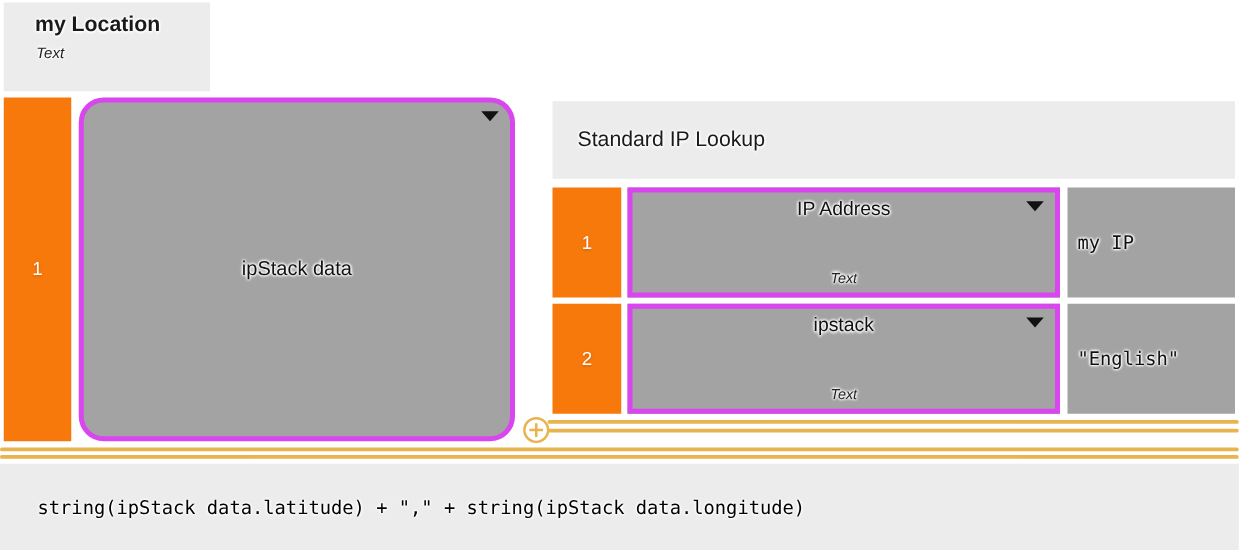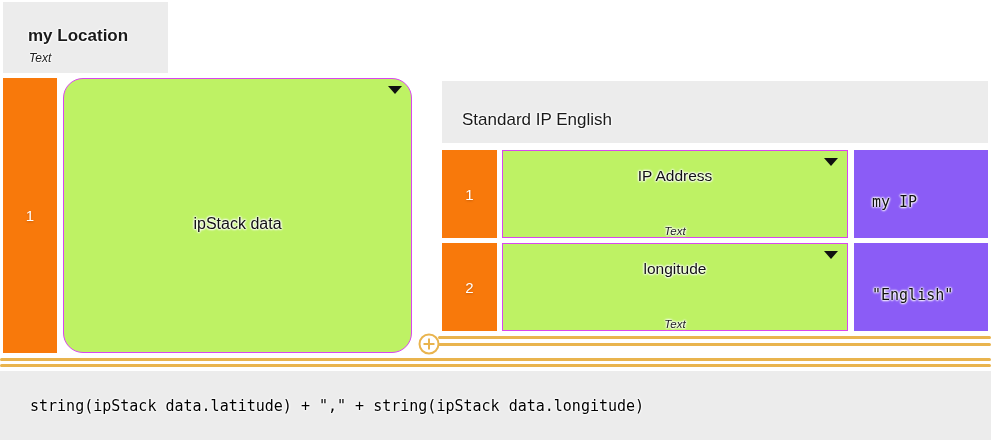--- a/index.html
+++ b/index.html
@@ -3,38 +3,38 @@
 <meta charset="utf-8">
 <style>
   html,body{margin:0;padding:0;}
   body{
     width:991px;height:442px;position:relative;overflow:hidden;
     background:#ffffff;
     font-family:"Liberation Sans", sans-serif;
     color:#1a1a1a;
   }
   .abs{position:absolute;}
-  .halo{text-shadow:0 1px 2px #fff,0 -1px 2px #fff,1px 0 2px #fff,-1px 0 2px #fff;margin-top:16px;}
+  .halo{text-shadow:0 1px 2px #fff,0 -1px 2px #fff,1px 0 2px #fff,-1px 0 2px #fff;}
 
   
   #loc-header{left:3px;top:2px;width:165px;height:71px;background:#ececec;}
   #loc-header .title{position:absolute;left:25px;top:8px;font-size:17px;font-weight:bold;}
   #loc-header .subtype{position:absolute;left:26px;top:33px;font-size:12px;font-style:italic;color:#222;}
 
   
   .num-box{
     background:#f8790b;color:#ffffff;font-size:15px;
     display:flex;align-items:center;justify-content:center;
     text-shadow:0 1px 2px rgba(120,50,0,.35);
   }
   #left-num{left:3px;top:78px;width:54px;height:275px;}
 
   
   .tan-box{
-    background:#bef264;border:1px solid #d946ef;box-sizing:border-box;
+    background:#a3a3a3;border:4px solid #d946ef;box-sizing:border-box;
     display:flex;flex-direction:column;align-items:center;justify-content:center;gap:37px;
   }
   #left-tan{left:63px;top:78px;width:349px;height:275px;border-radius:20px;}
   .field-label{font-size:16px;color:#111;}
   .field-sub{font-size:12.5px;font-style:italic;color:#222;margin-top:5px;}
 
   
   .caret{
     position:absolute;top:7px;right:9px;width:0;height:0;
     border-left:7px solid transparent;border-right:7px solid transparent;
@@ -45,22 +45,22 @@
   #lookup-header{
     left:442px;top:81px;width:546px;height:62px;background:#ececec;
     display:flex;align-items:center;padding-left:20px;box-sizing:border-box;
     font-size:17px;
   }
   .row-num{width:55px;left:442px;height:88px;}
   .row-tan{left:502px;width:346px;height:88px;}
   .row-tan .field-label{font-size:15.5px;}
   .row-tan .field-sub{font-size:11.5px;margin-top:3px;}
   .row-val{
-    left:854px;width:134px;height:88px;background:#8b5cf6;
-    display:flex;align-items:center;padding-left:18px;box-sizing:border-box;
+    left:854px;width:134px;height:88px;background:#a3a3a3;
+    display:flex;align-items:center;padding-left:8px;box-sizing:border-box;
     font-family:"DejaVu Sans Mono", monospace;font-size:15px;color:#111;
   }
   .row1{top:150px;} .row2{top:243px;}
 
   
   .wire{background:#e9b44e;height:3px;border-radius:2px;}
   #wireA{left:438px;right:0;top:336px;}
   #wireB{left:438px;right:0;top:342.5px;}
   #wireC{left:0;right:0;top:358px;}
   #wireD{left:0;right:0;top:363.5px;}
@@ -88,41 +88,41 @@
 
 <div class="abs num-box" id="left-num">
   <span>1</span>
 </div>
 <div class="abs tan-box" id="left-tan">
   <div class="caret"></div>
   <div class="field-label halo">ipStack data</div>
 </div>
 
 <div class="abs" id="lookup-header">
-  <span class="halo">Standard IP English</span>
+  <span class="halo">Standard IP Lookup</span>
 </div>
 
 <div class="abs num-box row-num row1">
   <span>1</span>
 </div>
 <div class="abs tan-box row-tan row1">
   <div class="caret"></div>
   <div class="field-label halo">IP Address</div>
   <div class="field-sub halo">Text</div>
 </div>
 <div class="abs row-val row1">
   <span class="halo">my IP</span>
 </div>
 
 <div class="abs num-box row-num row2">
   <span>2</span>
 </div>
 <div class="abs tan-box row-tan row2">
   <div class="caret"></div>
-  <div class="field-label halo">longitude</div>
+  <div class="field-label halo">ipstack</div>
   <div class="field-sub halo">Text</div>
 </div>
 <div class="abs row-val row2">
   <span class="halo">"English"</span>
 </div>
 
 <div class="abs wire" id="wireA"></div>
 <div class="abs wire" id="wireB"></div>
 <div class="abs wire" id="wireC"></div>
 <div class="abs wire" id="wireD"></div>

